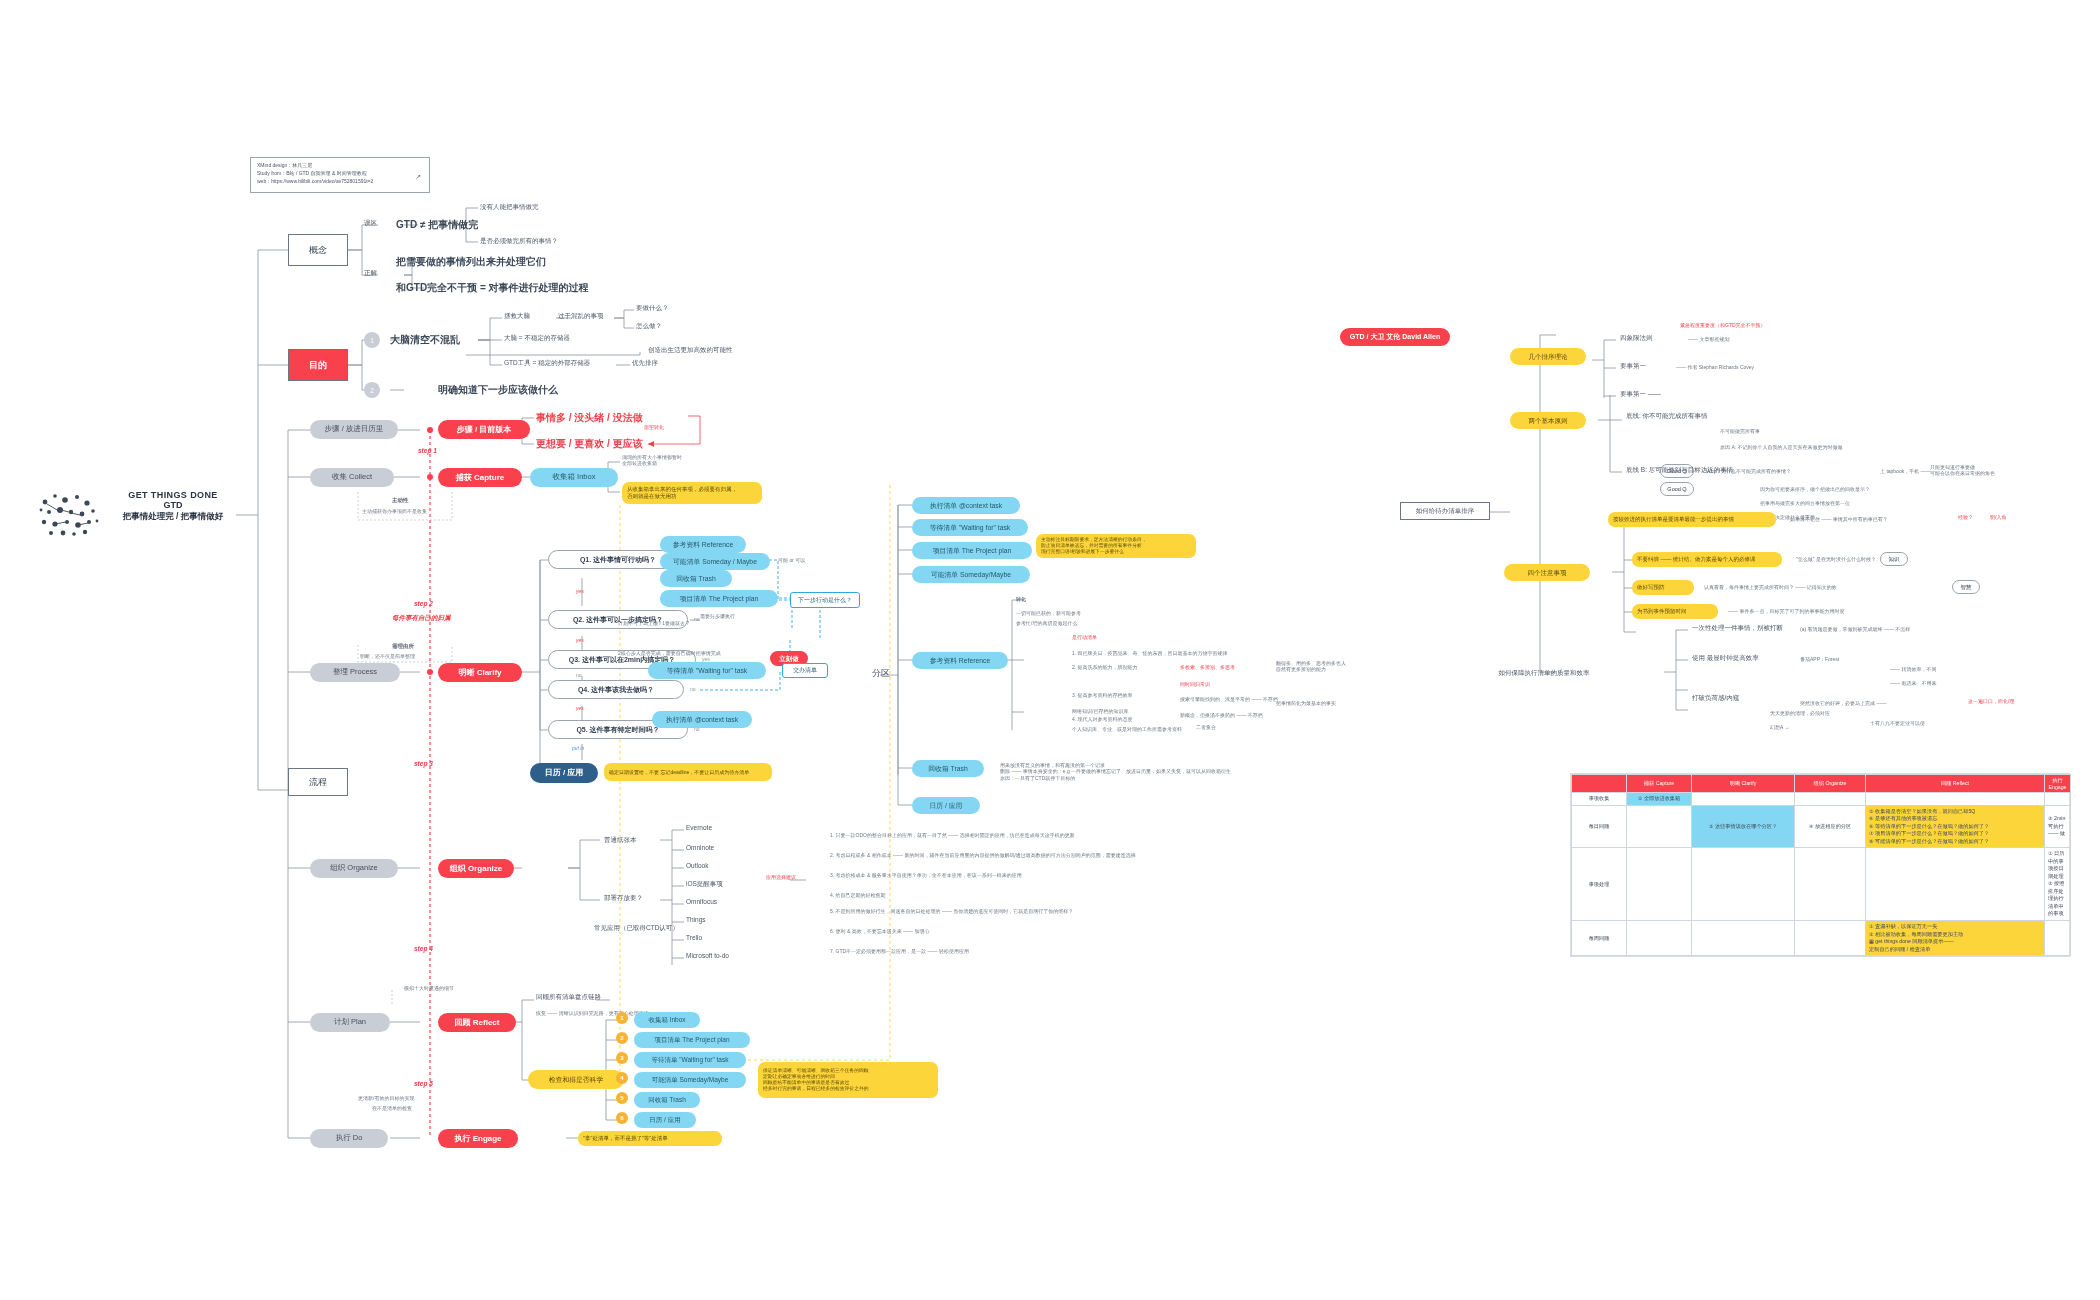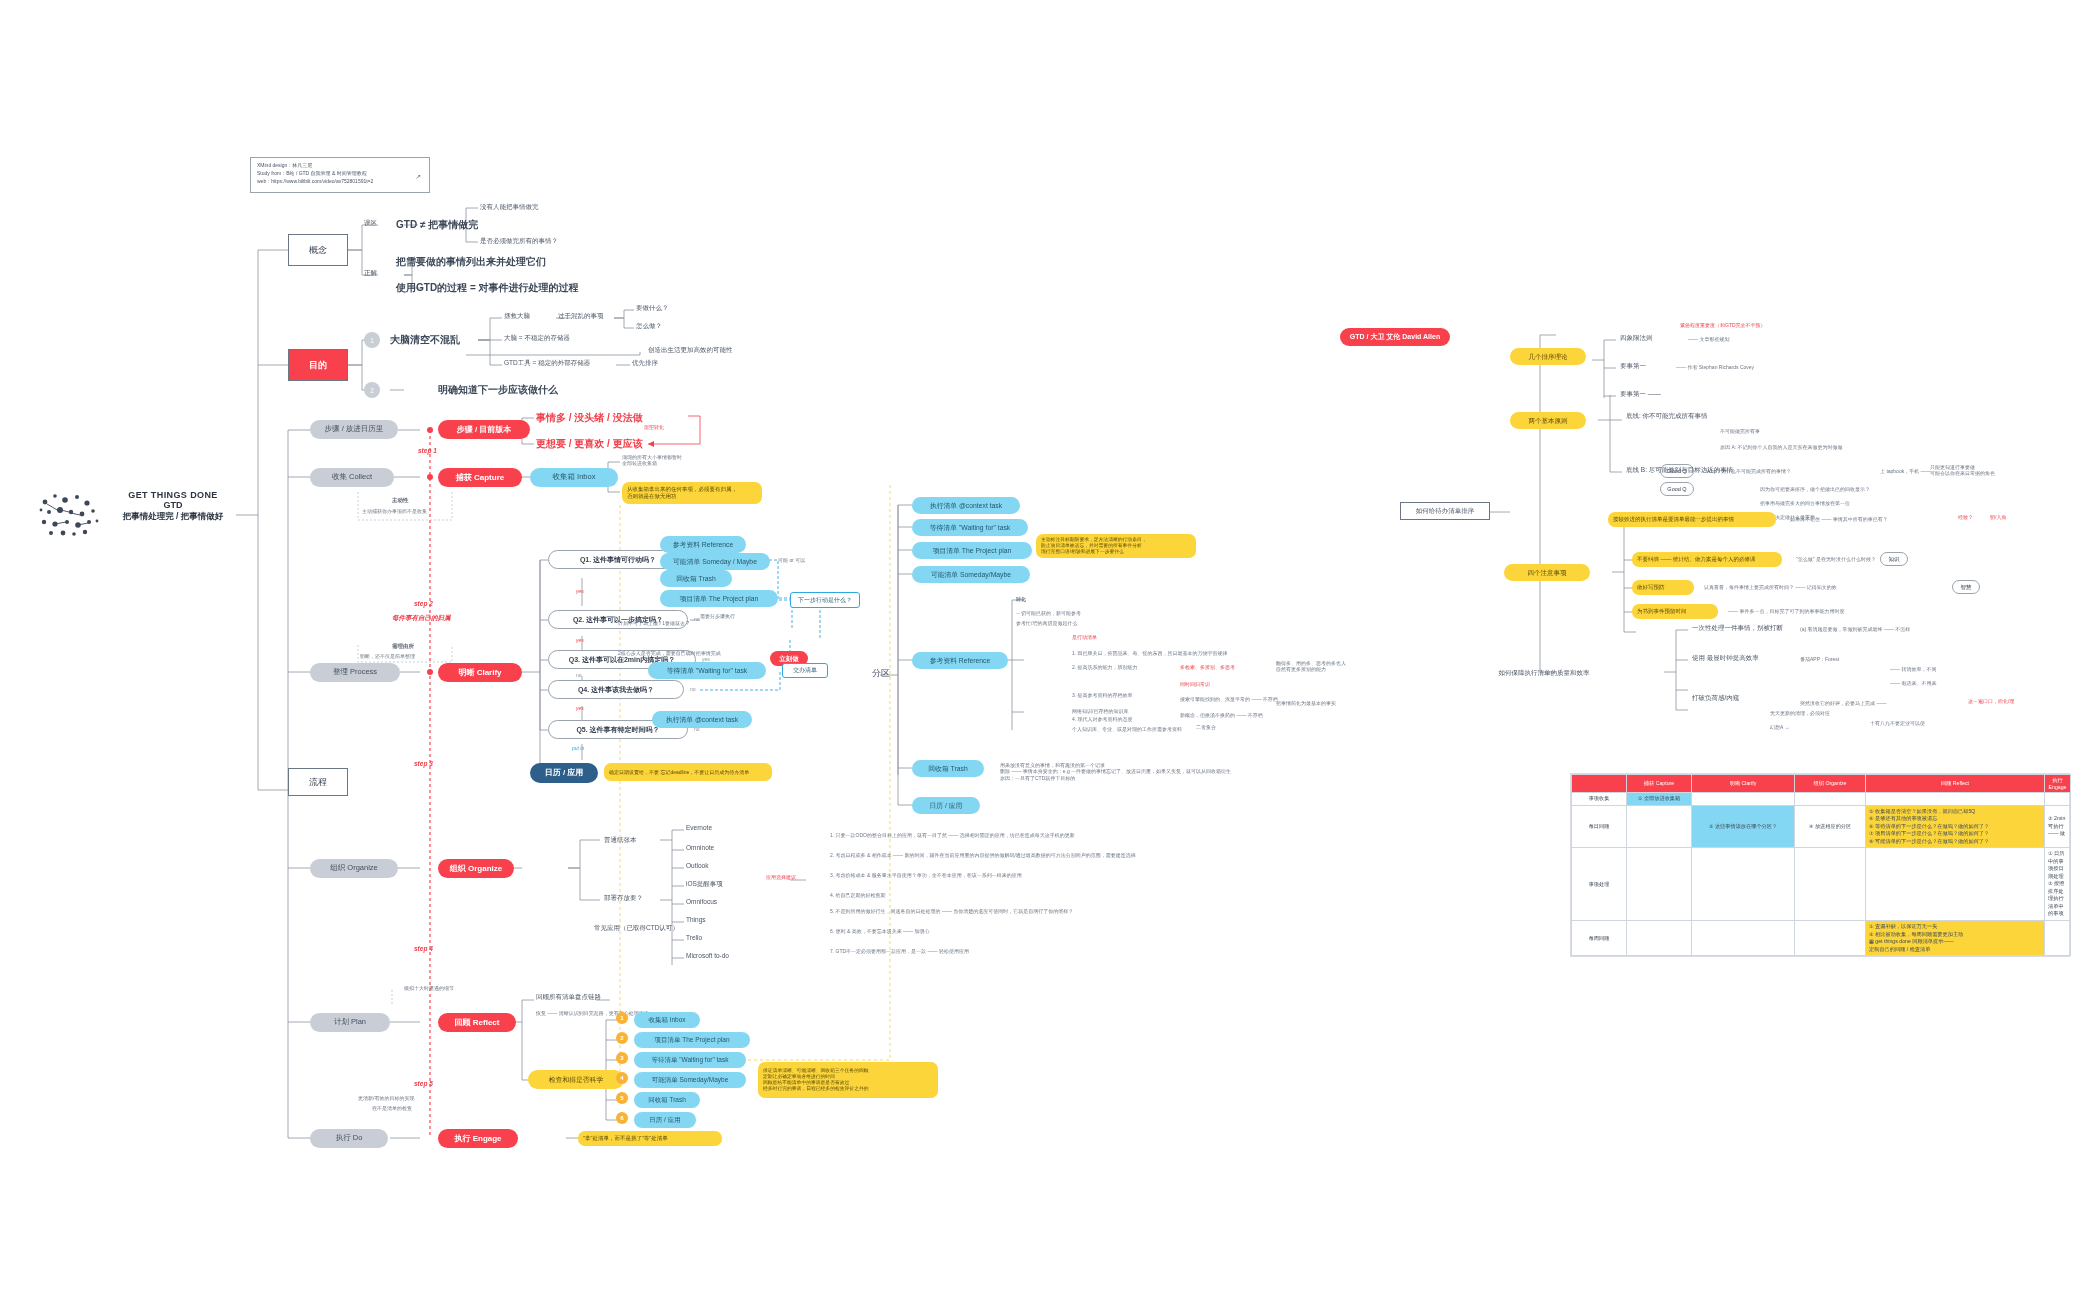--- a/index.html
+++ b/index.html
@@ -337,21 +337,21 @@
 
   <div class="box-plain" style="left:288px;top:234px;width:60px;height:32px;">
     <span class="lg" style="position:static;">概念</span>
   </div>
   <div class="t sm" style="left:364px;top:219px;">误区</div>
   <div class="t md b" style="left:396px;top:219px;">GTD ≠ 把事情做完</div>
   <div class="t sm" style="left:480px;top:203px;">没有人能把事情做完</div>
   <div class="t sm" style="left:480px;top:237px;">是否必须做完所有的事情？</div>
   <div class="t sm" style="left:364px;top:269px;">正解</div>
   <div class="t md b" style="left:396px;top:256px;">把需要做的事情列出来并处理它们</div>
-  <div class="t md b" style="left:396px;top:282px;">使用GTD的过程 = 对事件进行处理的过程</div>
+  <div class="t md b" style="left:396px;top:282px;">和GTD完全不干预 = 对事件进行处理的过程</div>
 
   <div class="box-plain" style="left:288px;top:349px;width:60px;height:32px;background:#f9414d;border-color:#6b7685;font-weight:bold;">
     <span class="lg" style="position:static;color:#fff;">目的</span>
   </div>
   <div class="circ" style="left:364px;top:332px;width:16px;height:16px;">1</div>
   <div class="t md b" style="left:390px;top:334px;">大脑清空不混乱</div>
   <div class="circ" style="left:364px;top:382px;width:16px;height:16px;">2</div>
   <div class="t md b" style="left:390px;top:384px;margin-left:48px;">明确知道下一步应该做什么</div>
   <div class="t sm" style="left:504px;top:312px;">拯救大脑</div>
   <div class="t sm" style="left:558px;top:312px;">过于混乱的事项</div>

